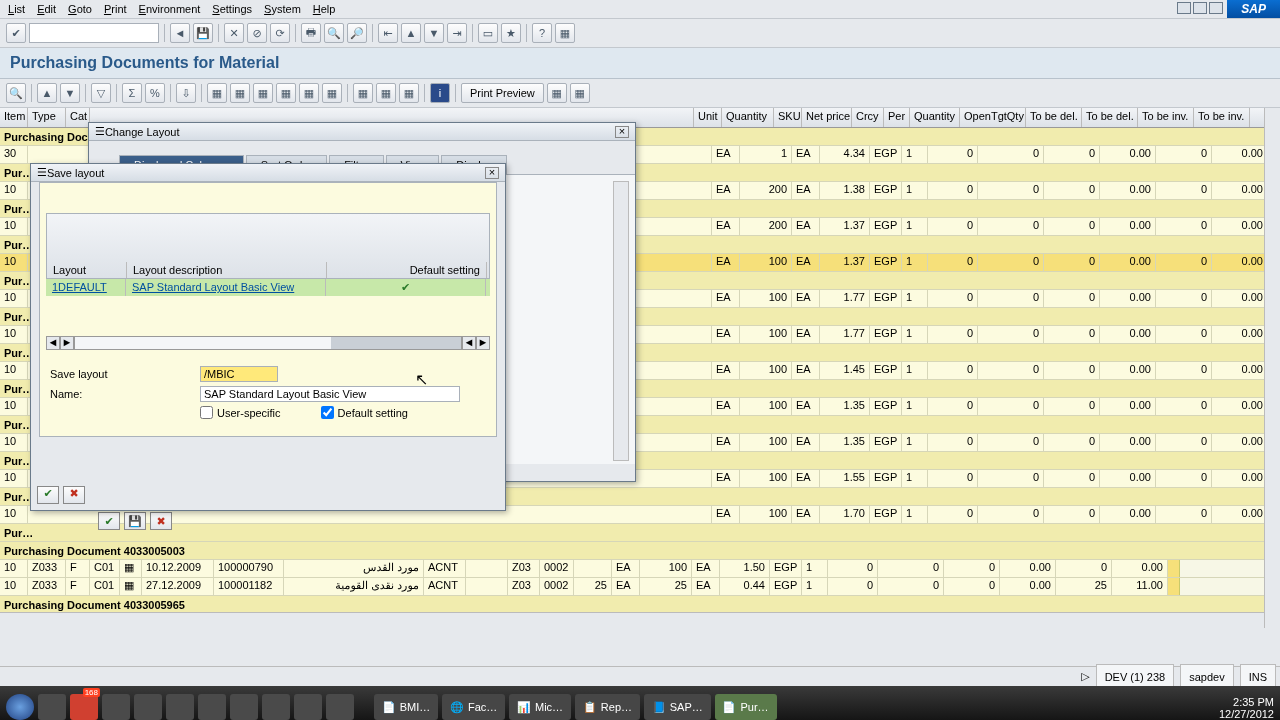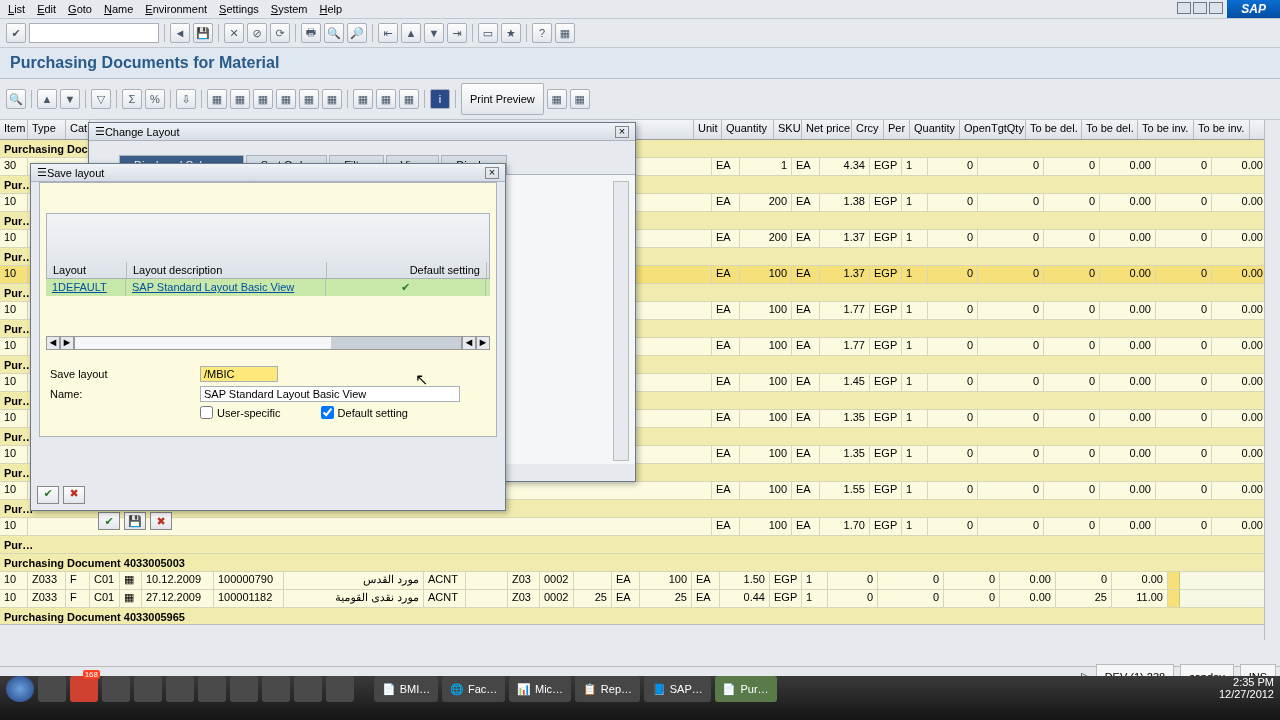--- a/index.html
+++ b/index.html
@@ -20,21 +20,21 @@
 .toolbar1 { display: flex; align-items: center; gap: 3px; padding: 4px 6px; background: #e6e9ed; border-bottom: 1px solid #c3c8ce; }
 .tb-btn { width: 20px; height: 20px; border: 1px solid #a9b0b9; background: linear-gradient(#fdfdfd,#e2e6ec); border-radius: 2px; display: inline-flex; align-items: center; justify-content: center; color: #4a5a6a; }
 .tb-sep { width: 1px; height: 18px; background: #b0b6be; margin: 0 2px; }
 .cmd-input { width: 130px; height: 20px; background: #fff; border: 1px solid #a9b0b9; }
 
 
 .titlebar { background: #dfe8f0; padding: 6px 10px; border-bottom: 1px solid #b8c2cc; color: #2a5a8a; font-size: 16px; font-weight: bold; }
 
 
 .toolbar2 { display: flex; align-items: center; gap: 3px; padding: 4px 6px; background: #e6e9ed; border-bottom: 1px solid #c3c8ce; }
-.print-prev { height: 32px; padding: 0 8px; border: 1px solid #a9b0b9; background: linear-gradient(#fdfdfd,#e2e6ec); border-radius: 2px; display: inline-flex; align-items: center; }
+.print-prev { height: 20px; padding: 0 8px; border: 1px solid #a9b0b9; background: linear-gradient(#fdfdfd,#e2e6ec); border-radius: 2px; display: inline-flex; align-items: center; }
 
 
 .grid-wrap { position: relative; height: 520px; background: #f7f7e6; overflow: hidden; }
 .grid-header { display: flex; background: #e6e9ed; border-bottom: 1px solid #999; height: 20px; }
 .gh { border-right: 1px solid #bbb; padding: 2px 4px; overflow: hidden; white-space: nowrap; background: linear-gradient(#f2f4f7,#dde2e8); }
 .grid-body { overflow: hidden; }
 .row { display: flex; height: 18px; border-bottom: 1px solid #d6d6b8; }
 .row.group { background: #f1ecae; font-weight: bold; padding-left: 4px; align-items: center; }
 .cell { border-right: 1px solid #d6d6b8; padding: 1px 4px; overflow: hidden; white-space: nowrap; background: #fcfbdf; }
 .cell.num { text-align: right; }
@@ -46,21 +46,21 @@
 
 
 .vscroll { position: absolute; right: 0; top: 0; bottom: 0; width: 16px; background: #e6e9ed; border-left: 1px solid #bbb; }
 .hscroll { position: absolute; left: 0; right: 16px; bottom: 0; height: 16px; background: #e6e9ed; border-top: 1px solid #bbb; }
 
 
 .statusbar { position: absolute; bottom: 34px; left: 0; right: 0; height: 20px; background: #e6e9ed; display: flex; justify-content: flex-end; align-items: center; padding: 0 4px; border-top: 1px solid #bbb; gap: 6px; }
 .status-seg { border: 1px solid #bbb; background: #f4f6f8; padding: 6px 8px; }
 
 
-.taskbar { position: absolute; bottom: 0; left: 0; right: 0; height: 44px; background: linear-gradient(#3a3a3a,#151515); display: flex; align-items: flex-start; padding: 0 6px; gap: 4px; }
+.taskbar { position: absolute; bottom: 0; left: 0; right: 0; height: 34px; background: linear-gradient(#3a3a3a,#151515); display: flex; align-items: flex-end; padding: 0 6px; gap: 4px; }
 .task-ico { width: 28px; height: 26px; background: #4a4a4a; border-radius: 3px; }
 .task-app { height: 26px; padding: 0 8px; display: flex; align-items: center; color: #fff; background: #464646; border-radius: 3px; gap: 4px; }
 .task-clock { margin-left: auto; color: #fff; text-align: right; line-height: 12px; font-size: 10px; }
 
 
 .dlg-change { position: absolute; left: 88px; top: 122px; width: 548px; height: 360px; background: #e6e9ed; border: 1px solid #6a7a8a; box-shadow: 2px 2px 6px rgba(0,0,0,.3); }
 .dlg-title { background: linear-gradient(#f0f3f7,#d6dde5); padding: 2px 6px; border-bottom: 1px solid #aab2bb; display: flex; align-items: center; }
 .dlg-title .x { margin-left: auto; width: 14px; height: 12px; border: 1px solid #888; text-align: center; line-height: 9px; }
 .tabs { display: flex; gap: 2px; margin: 14px 0 0 30px; }
 .tab { padding: 3px 14px; background: #d6dde5; border: 1px solid #aab2bb; border-bottom: none; }
@@ -111,21 +111,21 @@
     <span></span>
     <span></span>
   </div>
   <div class="sap-logo">SAP</div>
 </div>
 
 <div class="menubar">
   <span>List</span>
   <span>Edit</span>
   <span>Goto</span>
-  <span>Name</span>
+  <span>Print</span>
   <span>Environment</span>
   <span>Settings</span>
   <span>System</span>
   <span>Help</span>
 </div>
 
 <div class="toolbar1">
   <span class="tb-btn">✔</span>
   <div class="cmd-input"></div>
   <span class="tb-sep"></span>

